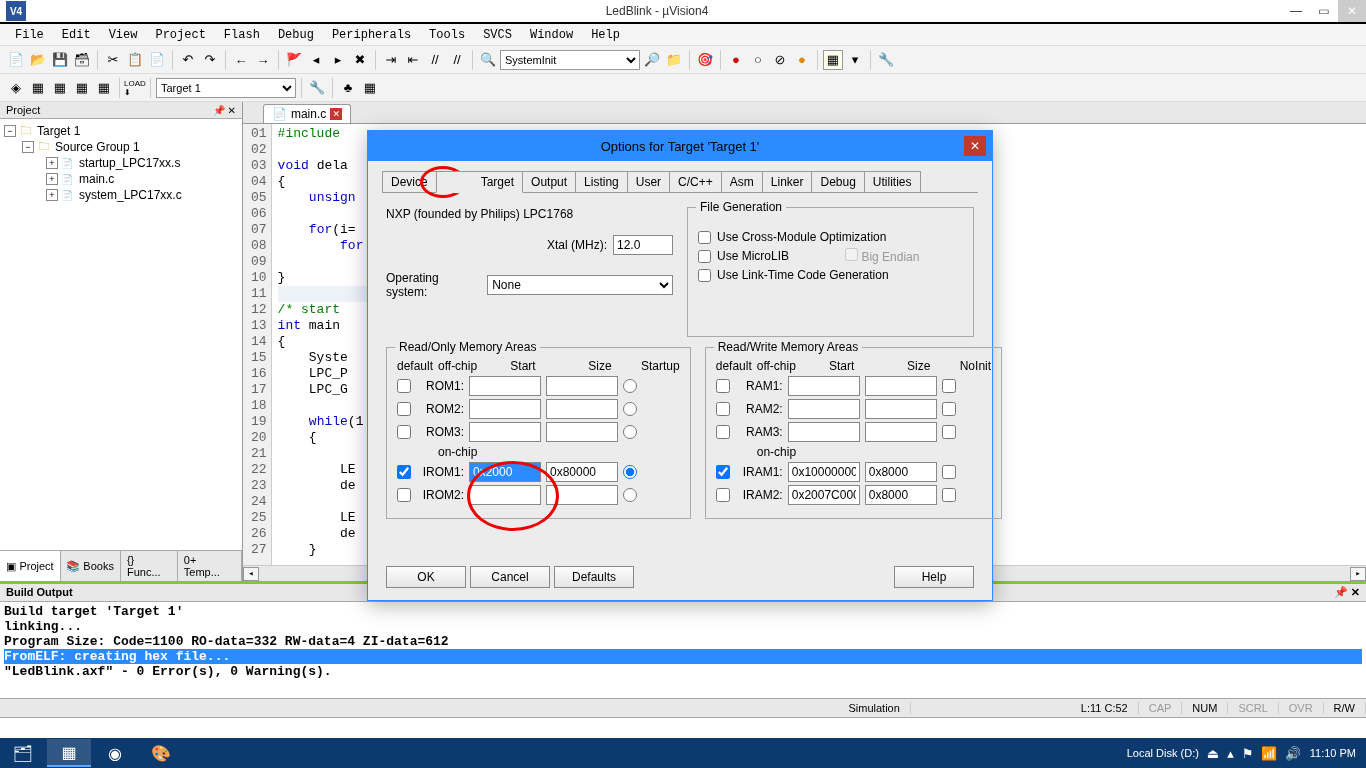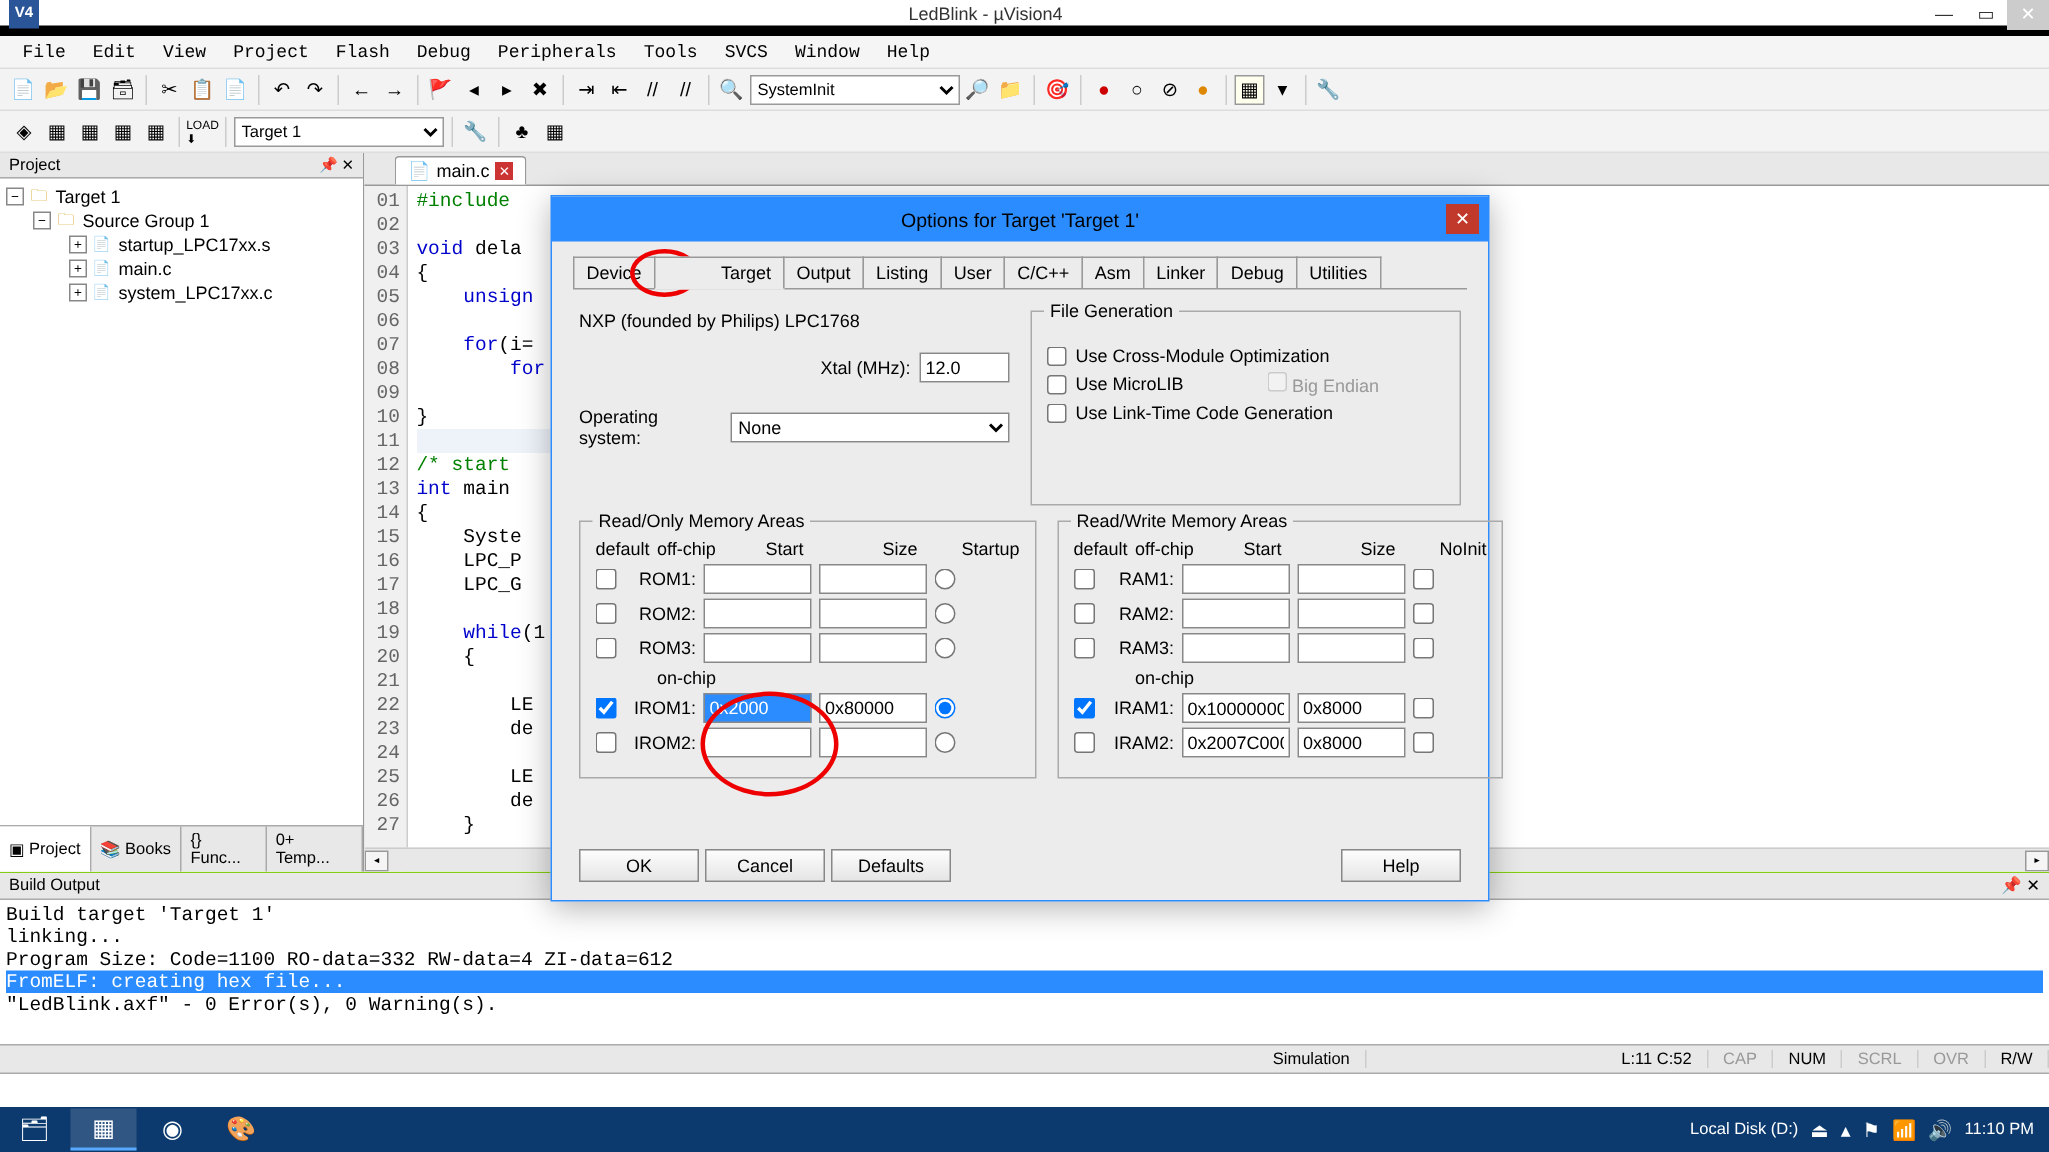--- a/index.html
+++ b/index.html
@@ -1,19 +1,19 @@
 <!DOCTYPE html>
 <html><head>
 <meta charset="utf-8">
 <style>
 * { box-sizing: border-box; margin: 0; padding: 0; }
 body { font-family: "Segoe UI", Tahoma, sans-serif; font-size: 11px; background: #fff; overflow: hidden; width: 1366px; height: 768px; position: relative; }
 
 
-.titlebar { height: 24px; background: #fff; display: flex; align-items: center; border-bottom: 7px solid #000000; }
+.titlebar { height: 24px; background: #fff; display: flex; align-items: center; border-bottom: 2px solid #000000; }
 .titlebar .icon-app { width: 20px; height: 20px; background: #2a5599; margin: 0 6px; display: flex; align-items: center; justify-content: center; color: #fff; font-size: 10px; font-weight: bold; }
 .titlebar .title { flex: 1; text-align: center; font-size: 12px; color: #333; }
 .titlebar .win-controls { display: flex; }
 .titlebar .win-btn { width: 28px; height: 22px; display: flex; align-items: center; justify-content: center; font-size: 12px; color: #333; }
 .titlebar .win-close { background: #ccc; color: #fff; }
 
 
 .menubar { height: 22px; background: #f5f5f5; display: flex; align-items: center; padding: 0 6px; border-bottom: 1px solid #ddd; font-family: Liberation Mono, monospace; }
 .menubar .menu-item { padding: 2px 9px; font-size: 12px; cursor: pointer; }
 
@@ -50,21 +50,21 @@
 .code-body { flex: 1; display: flex; font-family: "Courier New", monospace; font-size: 13px; overflow: hidden; position: relative; }
 .gutter { background: #f0f0f0; border-right: 1px solid #ccc; color: #666; text-align: right; padding: 2px 4px 2px 8px; line-height: 16px; }
 .code-lines { padding: 2px 6px; line-height: 16px; white-space: pre; }
 .kw-blue { color: #0000cc; }
 .kw-green { color: #008000; }
 .code-hl-line { background: #eef3fa; }
 .code-scroll { position: absolute; bottom: 0; left: 0; right: 0; height: 16px; background: #e8e8e8; border-top: 1px solid #ccc; display: flex; align-items: center; }
 .code-scroll .arrow { width: 16px; height: 14px; border: 1px solid #999; background: #f5f5f5; display: flex; align-items: center; justify-content: center; font-size: 9px; }
 
 
-.build-panel { border-top: 1px solid #84cc16; }
+.build-panel { border-top: 3px solid #84cc16; font-weight: bold; }
 .build-header { background: #e8e8e8; padding: 2px 6px; border-bottom: 1px solid #aaa; display: flex; justify-content: space-between; font-size: 11px; }
 .build-body { height: 96px; background: #fff; font-family: "Courier New", monospace; font-size: 13px; padding: 2px 4px; line-height: 15px; overflow: auto; }
 .build-hl { background: #2a8cff; color: #fff; display: block; }
 
 
 .statusbar { height: 20px; background: #e8e8e8; border-top: 1px solid #aaa; border-bottom: 1px solid #aaa; display: flex; align-items: center; font-size: 11px; }
 .statusbar .cell { padding: 0 10px; border-right: 1px solid #ccc; }
 .statusbar .spacer { flex: 1; }
 
 

